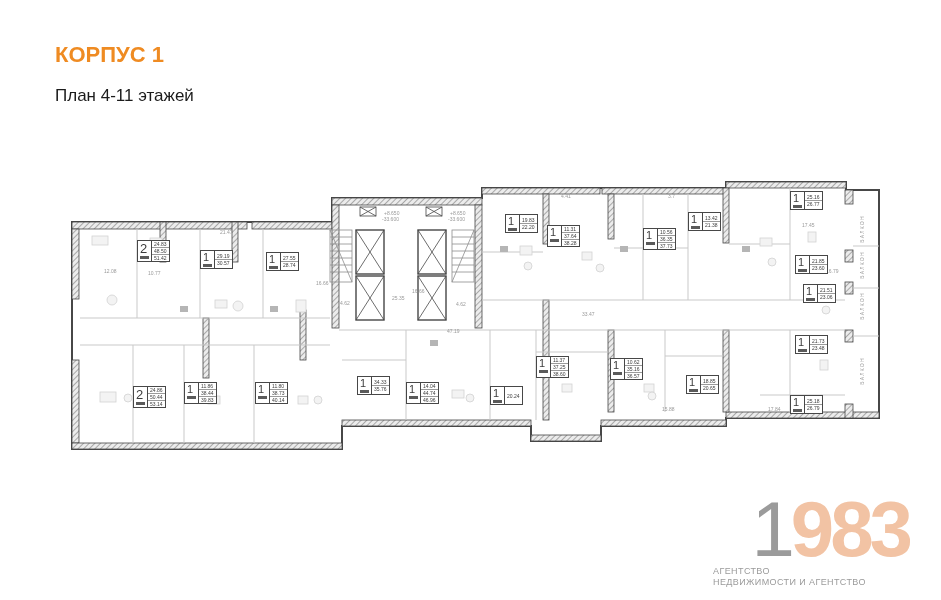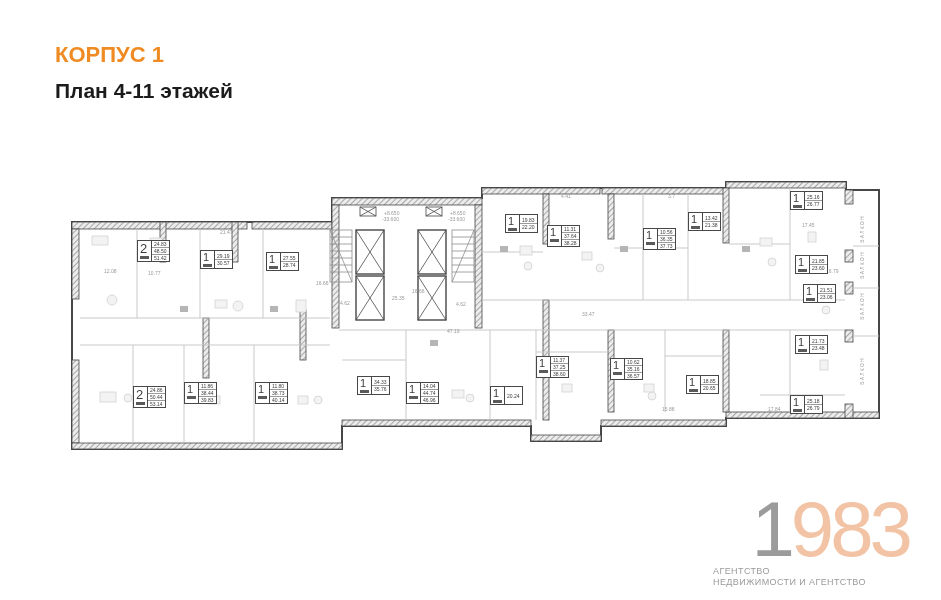--- a/index.html
+++ b/index.html
@@ -2,28 +2,28 @@
 <html><head>
 <meta charset="utf-8">
 <style>
   html,body{margin:0;padding:0;}
   body{
     width:941px;height:600px;position:relative;overflow:hidden;
     background:#ffffff;font-family:"Liberation Sans",sans-serif;
   }
   
   .header{position:absolute;left:55px;top:44px;}
-  .header .l1{font-size:22px;font-weight:bold;color:#EF8B22;line-height:1;margin-bottom:14px;}
+  .header .l1{font-size:22px;font-weight:bold;color:#EF8B22;line-height:1;margin-bottom:21px;}
   .header .l2{font-size:20px;font-weight:bold;color:#EF8B22;line-height:1;margin-bottom:10px;}
-  .header .l3{font-size:21px;font-weight:bold;color:#1b1b1b;line-height:1;}
+  .header .l3{font-size:17px;font-weight:normal;color:#1b1b1b;line-height:1;}
   
   .logo{position:absolute;right:32px;bottom:12px;text-align:left;width:230px;}
   .logo .year{font-size:78px;line-height:0.9;letter-spacing:-4px;text-align:right;font-weight:400;}
   .logo .year .d1{color:#9B9B9B;}
-  .logo .year .d2{color:#F2C3A4;}
+  .logo .year .d2{color:#F2C3A4;font-weight:bold;}
   .logo .subs{margin-left:34px;margin-top:2px;}
   .logo .subs div{font-size:9px;color:#9B9B9B;letter-spacing:0.4px;line-height:11px;}
   
   #plan{position:absolute;inset:0;}
   #plan svg{position:absolute;left:0;top:0;}
   #plan-layer{position:absolute;inset:0;}
   .unit{position:absolute;display:flex;background:#fff;border:1px solid #474747;z-index:3;align-items:stretch;}
   .unit .ucol{display:flex;flex-direction:column;justify-content:flex-start;padding:1px 2px 1px 2px;}
   .unit .unum{font-size:11px;line-height:11px;color:#3c3c3c;font-weight:400;}
   .unit.big .unum{font-size:13px;line-height:13px;}

